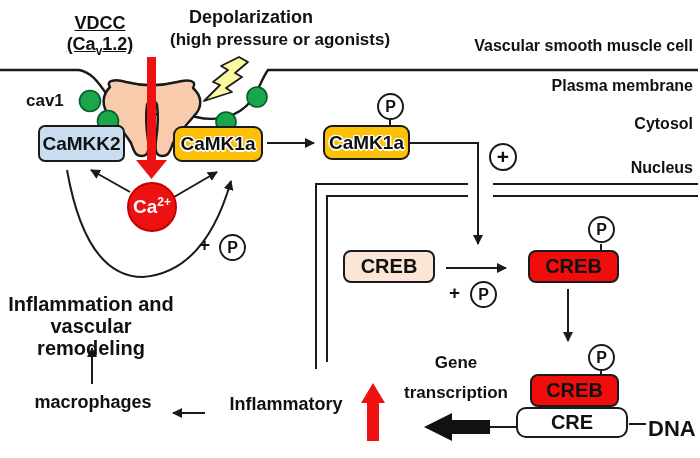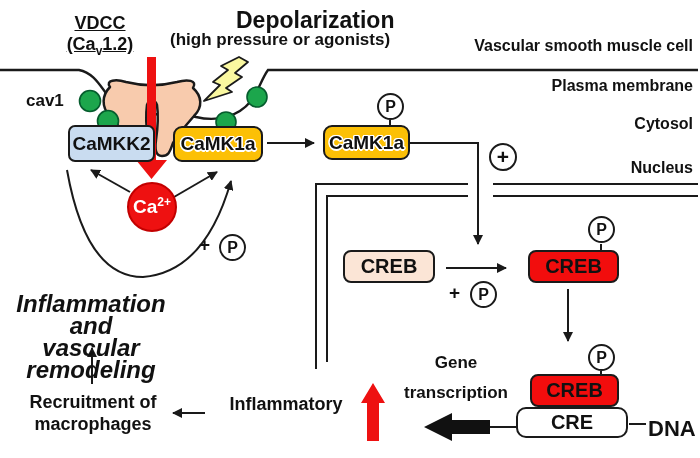--- a/index.html
+++ b/index.html
@@ -19,21 +19,21 @@
   .channel{fill:var(--channel_fill);stroke:#1a1a1a;stroke-width:2.5;stroke-linejoin:round;}
   .bolt{fill:var(--bolt_fill);stroke:#1a1a1a;stroke-width:1.8;stroke-linejoin:round;}
   .cav{fill:var(--caveolin_fill);stroke:#055c2d;stroke-width:1.6;}
   .red-shape{fill:var(--arrow_red);stroke:none;}
   .black-shape{fill:#111;stroke:none;}
   
   .mol{
     position:absolute;display:flex;align-items:center;justify-content:center;
     border:2.5px solid #1a1a1a;font-weight:bold;color:#111;box-sizing:border-box;
   }
-  .camkk2{background:var(--camkk2_fill);border-radius:7px;font-size:19px;margin-left:30px;}
+  .camkk2{background:var(--camkk2_fill);border-radius:7px;font-size:19px;}
   .camk1a{background:var(--camk1a_fill);border-radius:9px;font-size:19px;
     text-shadow:-1.5px 0 #fff,1.5px 0 #fff,0 -1.5px #fff,0 1.5px #fff,-1px -1px #fff,1px 1px #fff,-1px 1px #fff,1px -1px #fff;align-items:center;}
   .creb-inactive{background:var(--creb_inactive_fill);border-radius:8px;font-size:20px;}
   .creb-active{background:var(--creb_active_fill);border-radius:8px;font-size:20px;}
   .cre-box{background:#fff;border-radius:10px;font-size:20px;}
   .calcium{
     position:absolute;display:flex;align-items:center;justify-content:center;
     background:var(--calcium_fill);border:2px solid #c30000;border-radius:50%;
     color:#fff;font-weight:bold;font-size:19px;box-sizing:border-box;
   }
@@ -118,21 +118,21 @@
     </g>
 
     <polygon class="bolt" points="239,57 248,62 235,73 242,77 226,88 232,92 204,101 220,85 213,82 228,70 221,66"></polygon>
   </svg>
 
   <div class="abs lbl ctr" style="left:52px;top:13px;width:96px;font-size:18px;line-height:21px;text-decoration:underline;">
     <div>VDCC</div>
     <div><span>(Ca</span><sub class="v">v</sub><span>1.2)</span></div>
   </div>
 
-  <div class="abs lbl" style="left:189px;top:7px;font-size:23px;margin-left:47px;">Depolarization</div>
+  <div class="abs lbl" style="left:189px;top:7px;font-size:18px;">Depolarization</div>
   <div class="abs lbl" style="left:170px;top:30px;font-size:17px;">(high pressure or agonists)</div>
 
   <div class="abs lbl" style="right:7px;top:37px;font-size:16px;">Vascular smooth muscle cell</div>
   <div class="abs lbl" style="right:7px;top:77px;font-size:16px;">Plasma membrane</div>
   <div class="abs lbl" style="right:7px;top:115px;font-size:16px;">Cytosol</div>
   <div class="abs lbl" style="right:7px;top:159px;font-size:16px;">Nucleus</div>
 
   <div class="abs lbl" style="left:26px;top:91px;font-size:17px;text-align:center;">cav1</div>
 
   <div class="mol camkk2" style="left:38px;top:125px;width:87px;height:37px;">
@@ -193,22 +193,21 @@
     </div>
 
   <div class="abs lbl ctr" style="left:398px;top:353px;width:116px;font-size:17px;">Gene</div>
   <div class="abs lbl ctr" style="left:398px;top:383px;width:116px;font-size:17px;">transcription</div>
 
   <div class="abs lbl ctr" style="left:212px;top:393px;width:148px;font-size:18px;line-height:22px;">
     <div>Inflammatory</div>
   </div>
 
   <div class="abs lbl ctr" style="left:18px;top:391px;width:150px;font-size:18px;line-height:22px;">
-    <div>Recruitment of</div>
     <div>macrophages</div>
   </div>
 
-  <div class="abs lbl ctr" style="left:6px;top:293px;width:170px;font-size:24px;line-height:22px;font-style:italic;">
+  <div class="abs lbl ctr" style="left:6px;top:293px;width:170px;font-size:20px;line-height:22px;">
     <div>Inflammation and</div>
     <div>vascular remodeling</div>
   </div>
 
 </div>
 
 </body></html>

